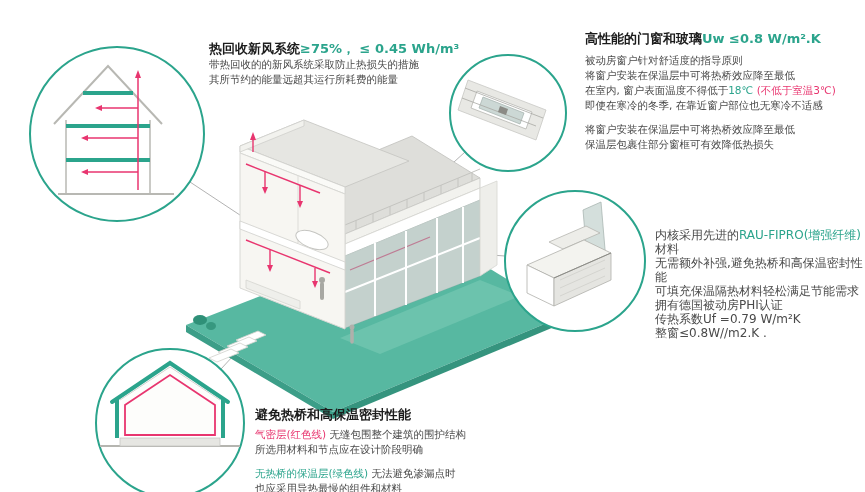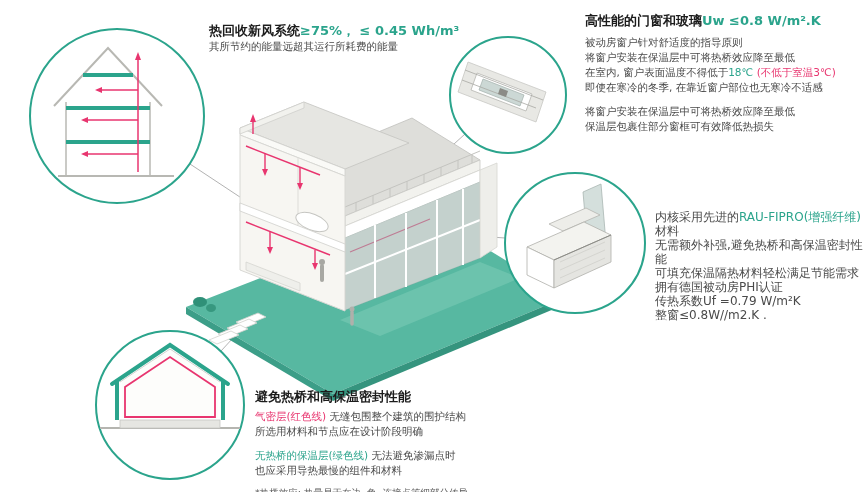--- a/index.html
+++ b/index.html
@@ -4,21 +4,21 @@
 <style>
   * { margin:0; padding:0; box-sizing:border-box; }
   html,body { width:865px; height:492px; }
   body {
     position:relative;
     background:#ffffff;
     font-family:"DejaVu Sans","Liberation Sans",sans-serif;
     overflow:hidden;
     color:#3f3f3f;
   }
-  .stage { position:absolute; inset:0; width:865px; height:432px; }
+  .stage { position:absolute; inset:0; width:865px; height:432px;margin-top:18px; }
   svg.canvas { position:absolute; left:0; top:0; width:865px; height:492px; }
   .textblock { position:absolute; }
   .tb-title { font-size:13px; font-weight:bold; color:#1c1c1c; line-height:17px; }
   .accent { color:#2ba48c; }
   .accent-b { color:#2ba48c; font-weight:normal; }
   .red-b { color:#e8356f; font-weight:normal; }
   .body-line { font-size:10.5px; line-height:15px; color:#4a4a4a; }
   .body-line-sm { font-size:12px; line-height:14px; color:#4a4a4a; }
   .gap { height:9px; }
   .footnote { font-size:9.5px; line-height:13px; color:#5a5a5a; margin-top:8px; }
@@ -178,20 +178,21 @@
       <line x1="117" y1="381" x2="117" y2="420" stroke="#2ba48c" stroke-width="4"></line>
       <line x1="223" y1="381" x2="223" y2="420" stroke="#2ba48c" stroke-width="4"></line>
       <polygon points="125,417 125,387 170,357 215,387 215,417" fill="none" stroke="#e8356f" stroke-width="1.8"></polygon>
       <polyline points="120,382 170,349 220,382" fill="none" stroke="#d3d3cf" stroke-width="1"></polyline>
     </g>
   </g>
 </svg>
 
 <div class="textblock" style="left:209px; top:22px; width:345px;">
   <div class="tb-title"><span>热回收新风系统</span><span class="accent">≥75%， ≤ 0.45 Wh/m³</span></div>
+  <div class="body-line">带热回收的的新风系统采取防止热损失的措施</div>
   <div class="body-line">其所节约的能量远超其运行所耗费的能量</div>
 </div>
 
 <div class="textblock" style="left:585px; top:12px; width:275px;">
   <div class="tb-title"><span>高性能的门窗和玻璃</span><span class="accent">Uw ≤0.8 W/m².K</span></div>
   <div style="height:6px;"></div>
   <div class="body-line">被动房窗户针对舒适度的指导原则</div>
   <div class="body-line">将窗户安装在保温层中可将热桥效应降至最低</div>
   <div class="body-line"><span>在室内, 窗户表面温度不得低于</span><span class="accent-b">18℃ </span><span class="red-b">(不低于室温3℃)</span></div>
   <div class="body-line">即使在寒冷的冬季, 在靠近窗户部位也无寒冷不适感</div>

